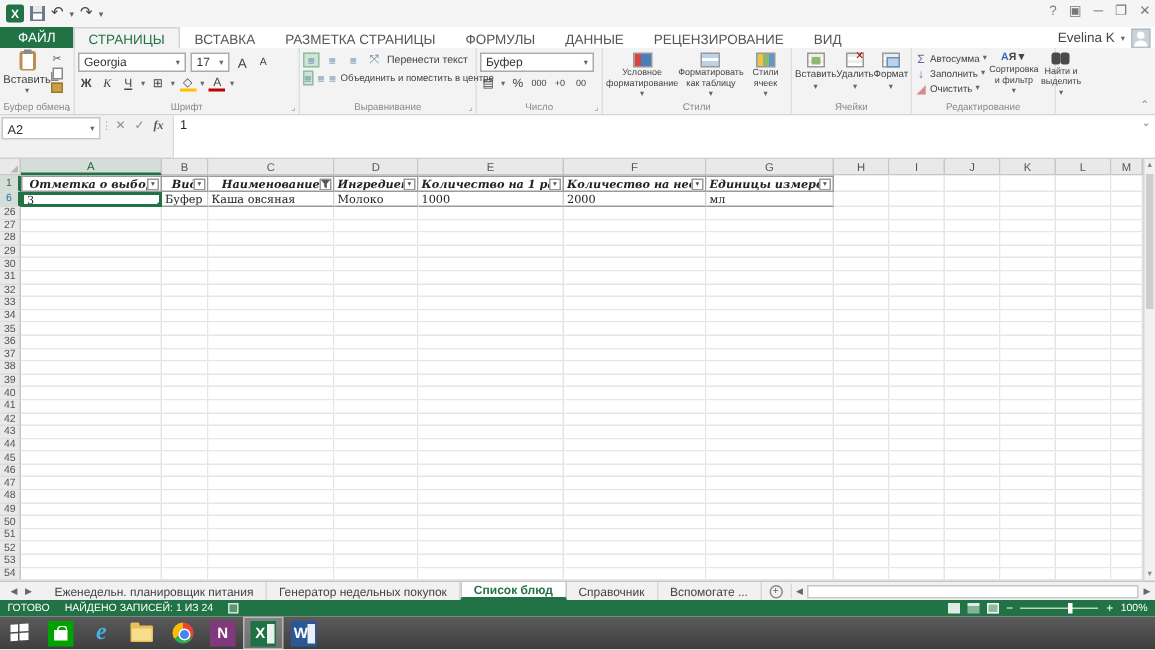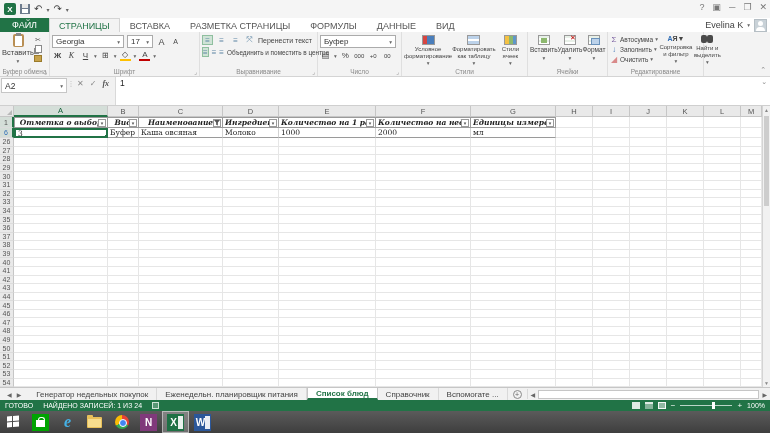--- a/index.html
+++ b/index.html
@@ -177,20 +177,21 @@
   </div>
 
   <div class="tabrow">
     <div class="ftab">ФАЙЛ</div>
     <div id="rtabs" style="display:flex">
         <div class="rtab active">СТРАНИЦЫ</div>
         <div class="rtab">ВСТАВКА</div>
         <div class="rtab">РАЗМЕТКА СТРАНИЦЫ</div>
         <div class="rtab">ФОРМУЛЫ</div>
         <div class="rtab">ДАННЫЕ</div>
+        <div class="rtab">РЕЦЕНЗИРОВАНИЕ</div>
         <div class="rtab">ВИД</div>
       </div>
     <div class="user">
       <span>Evelina K</span>
       <span class="dn">▾</span>
       <span class="avatar"></span>
     </div>
   </div>
 
   <div class="ribbon">
@@ -915,22 +916,22 @@
     <span class="vthumb"></span>
     <span class="ar" style="bottom:0">▼</span>
   </div>
 
   <div class="stabs">
     <div class="tnav">
       <span>◀</span>
       <span>▶</span>
     </div>
     <div id="stabs" style="display:flex">
+        <div class="stab">Еженедельн. планировщик питания</div>
         <div class="stab">Генератор недельных покупок</div>
-        <div class="stab">Еженедельн. планировщик питания</div>
         <div class="stab active">Список блюд</div>
         <div class="stab">Справочник</div>
         <div class="stab">Вспомогате ...</div>
       </div>
     <span class="plus">+</span>
     <div class="hscroll">
       <span class="harrow">◀</span>
       <span class="hthumb"></span>
       <span class="harrow">▶</span>
     </div>

